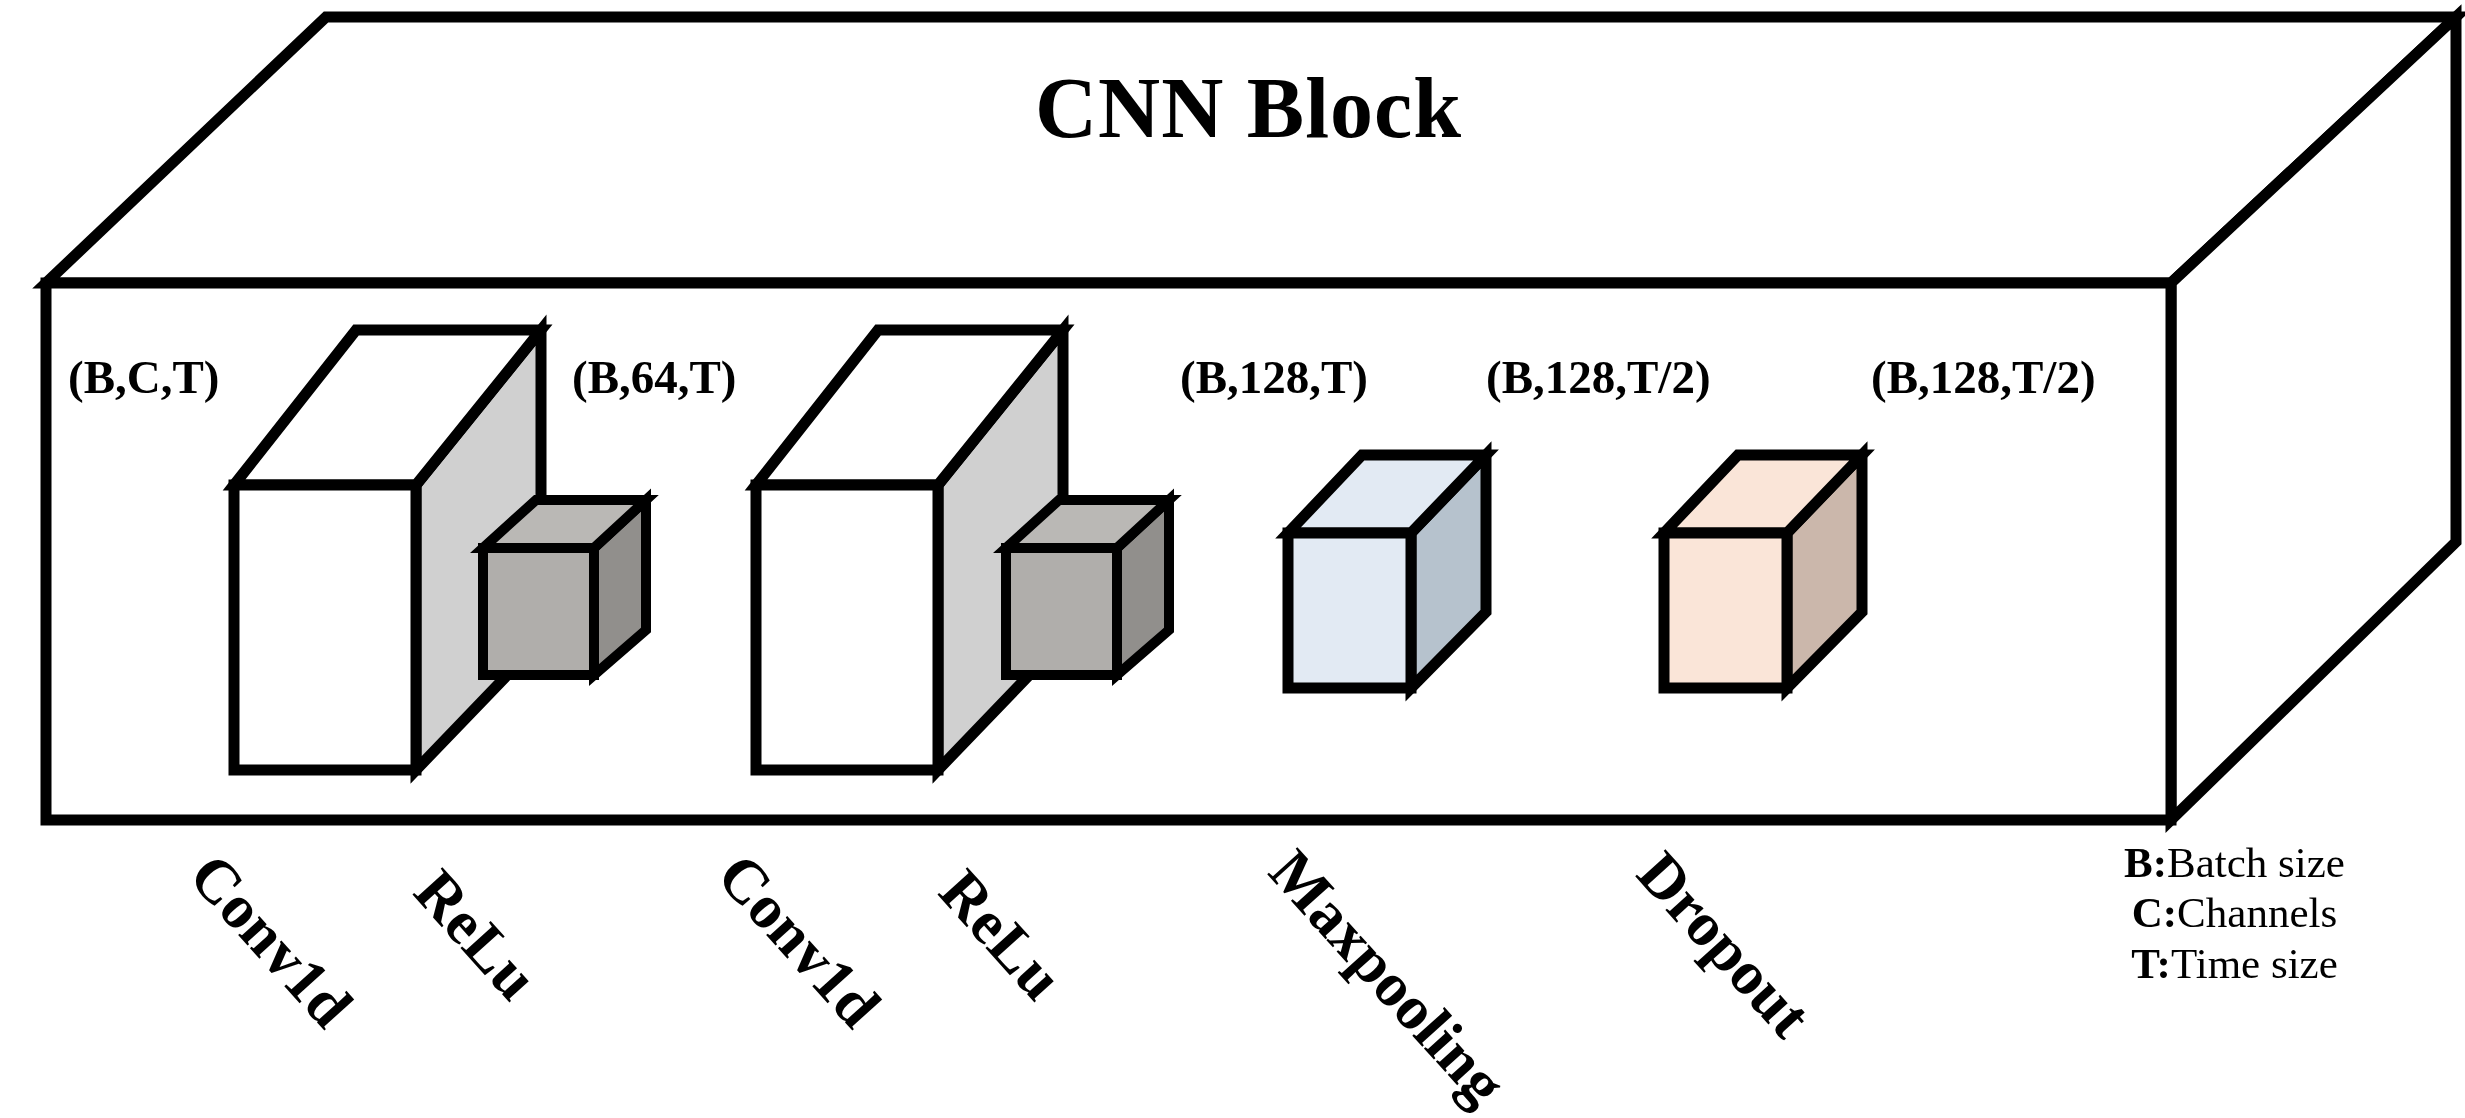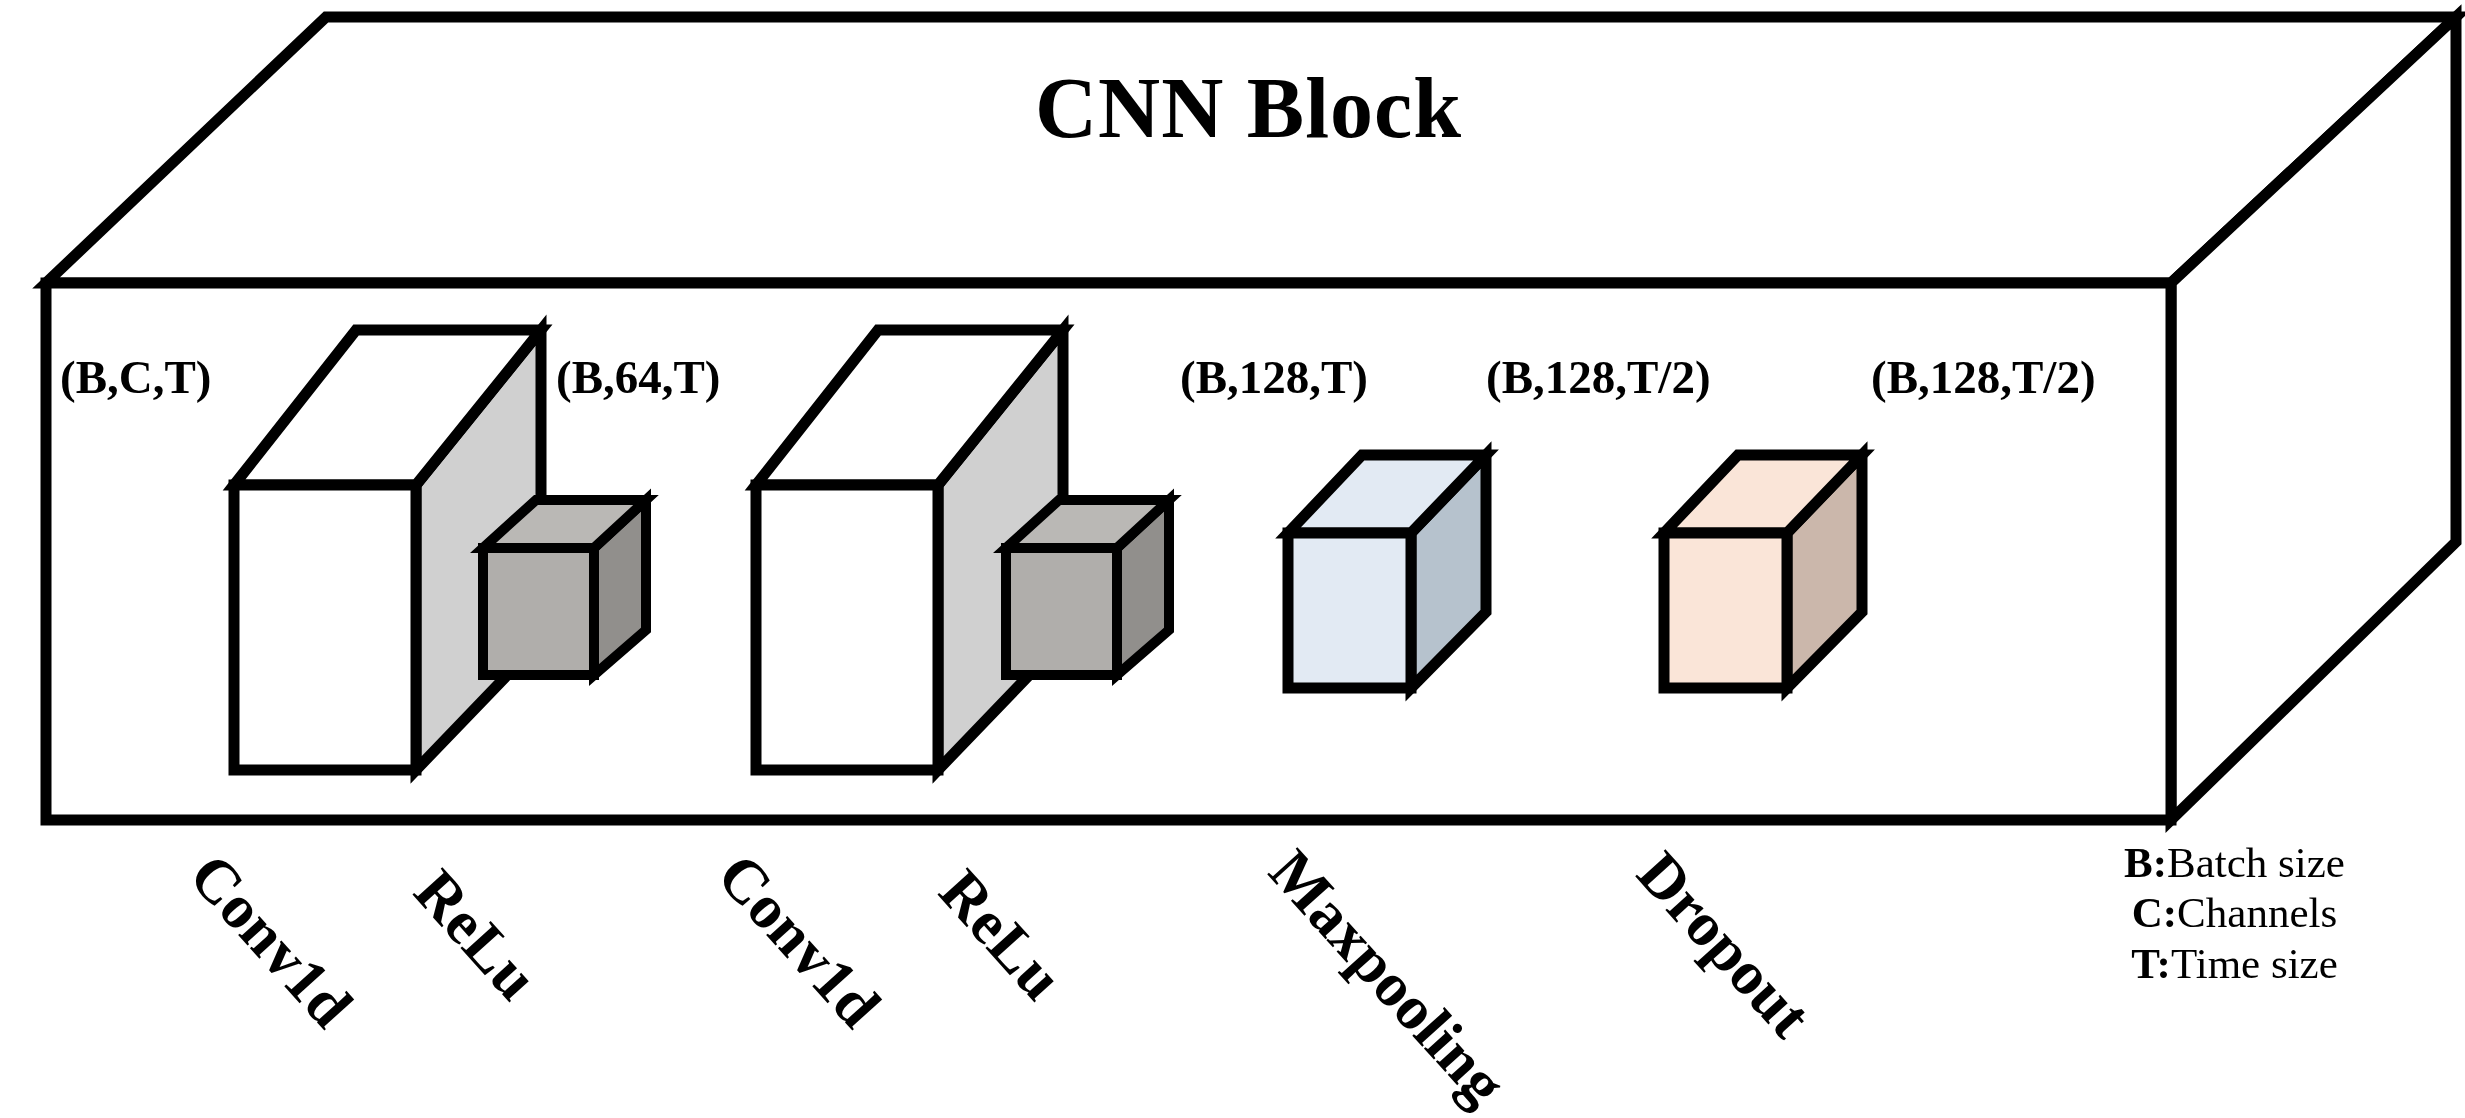--- a/index.html
+++ b/index.html
@@ -129,22 +129,22 @@
     <g>
       <polygon class="stroke" fill="#cbb7ab" points="1771,533 1846,455 1846,612 1771,688"></polygon>
       <polygon class="stroke" fill="#fae5d8" points="1648,533 1722,455 1846,455 1771,533"></polygon>
       <polygon class="stroke" fill="#fae5d8" points="1648,533 1771,533 1771,688 1648,688"></polygon>
     </g>
 
   </svg>
 
   <div class="txt" id="block-title">CNN Block</div>
 
-  <div class="txt dim-label" style="left:44px">(B,C,T)</div>
-  <div class="txt dim-label" style="left:540px">(B,64,T)</div>
+  <div class="txt dim-label" style="left:52px">(B,C,T)</div>
+  <div class="txt dim-label" style="left:556px">(B,64,T)</div>
   <div class="txt dim-label" style="left:1164px">(B,128,T)</div>
   <div class="txt dim-label" style="left:1470px">(B,128,T/2)</div>
   <div class="txt dim-label" style="left:1855px">(B,128,T/2)</div>
 
   <div class="txt layer-label" style="left:212px; top:840px">Conv1d</div>
   <div class="txt layer-label" style="left:437px; top:856px">ReLu</div>
   <div class="txt layer-label" style="left:740px; top:840px">Conv1d</div>
   <div class="txt layer-label" style="left:962px; top:856px">ReLu</div>
   <div class="txt layer-label" style="left:1292px; top:836px">Maxpooling</div>
   <div class="txt layer-label" style="left:1660px; top:838px">Dropout</div>

